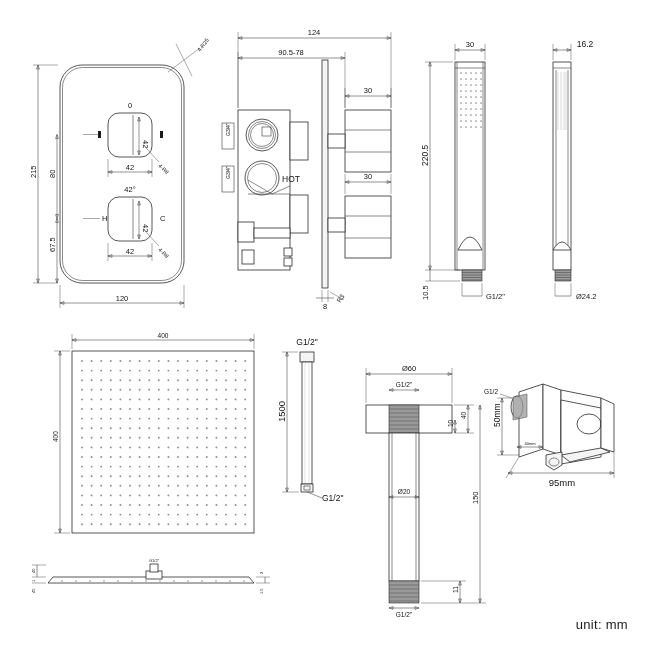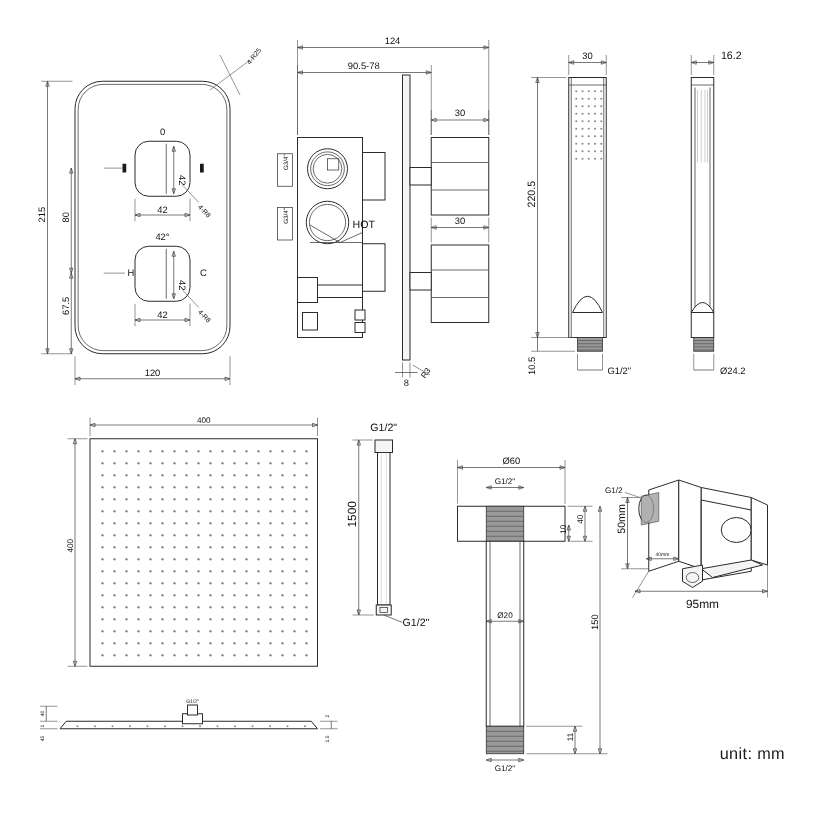--- a/index.html
+++ b/index.html
@@ -24,21 +24,21 @@
   .txt{font-family:"Liberation Sans","DejaVu Sans",sans-serif;fill:#111;}
   .t4{font-size:4px;}
   .t5{font-size:5px;}
   .t55{font-size:5.5px;}
   .t6{font-size:6.5px;}
   .t7{font-size:7.5px;}
   .t8{font-size:8.5px;}
   .t9{font-size:9.5px;}
   .mid{text-anchor:middle;}
   .unit-label{
-    position:absolute;right:22px;bottom:40px;
+    position:absolute;right:22px;bottom:18px;
     font-size:13px;color:#1a1a1a;letter-spacing:0.3px;
     font-family:"Liberation Sans","DejaVu Sans",sans-serif;
   }
 </style>
 </head>
 <body>
 
 <div id="sheet">
 <svg width="650" height="650" viewBox="0 0 650 650" shape-rendering="geometricPrecision">
 

